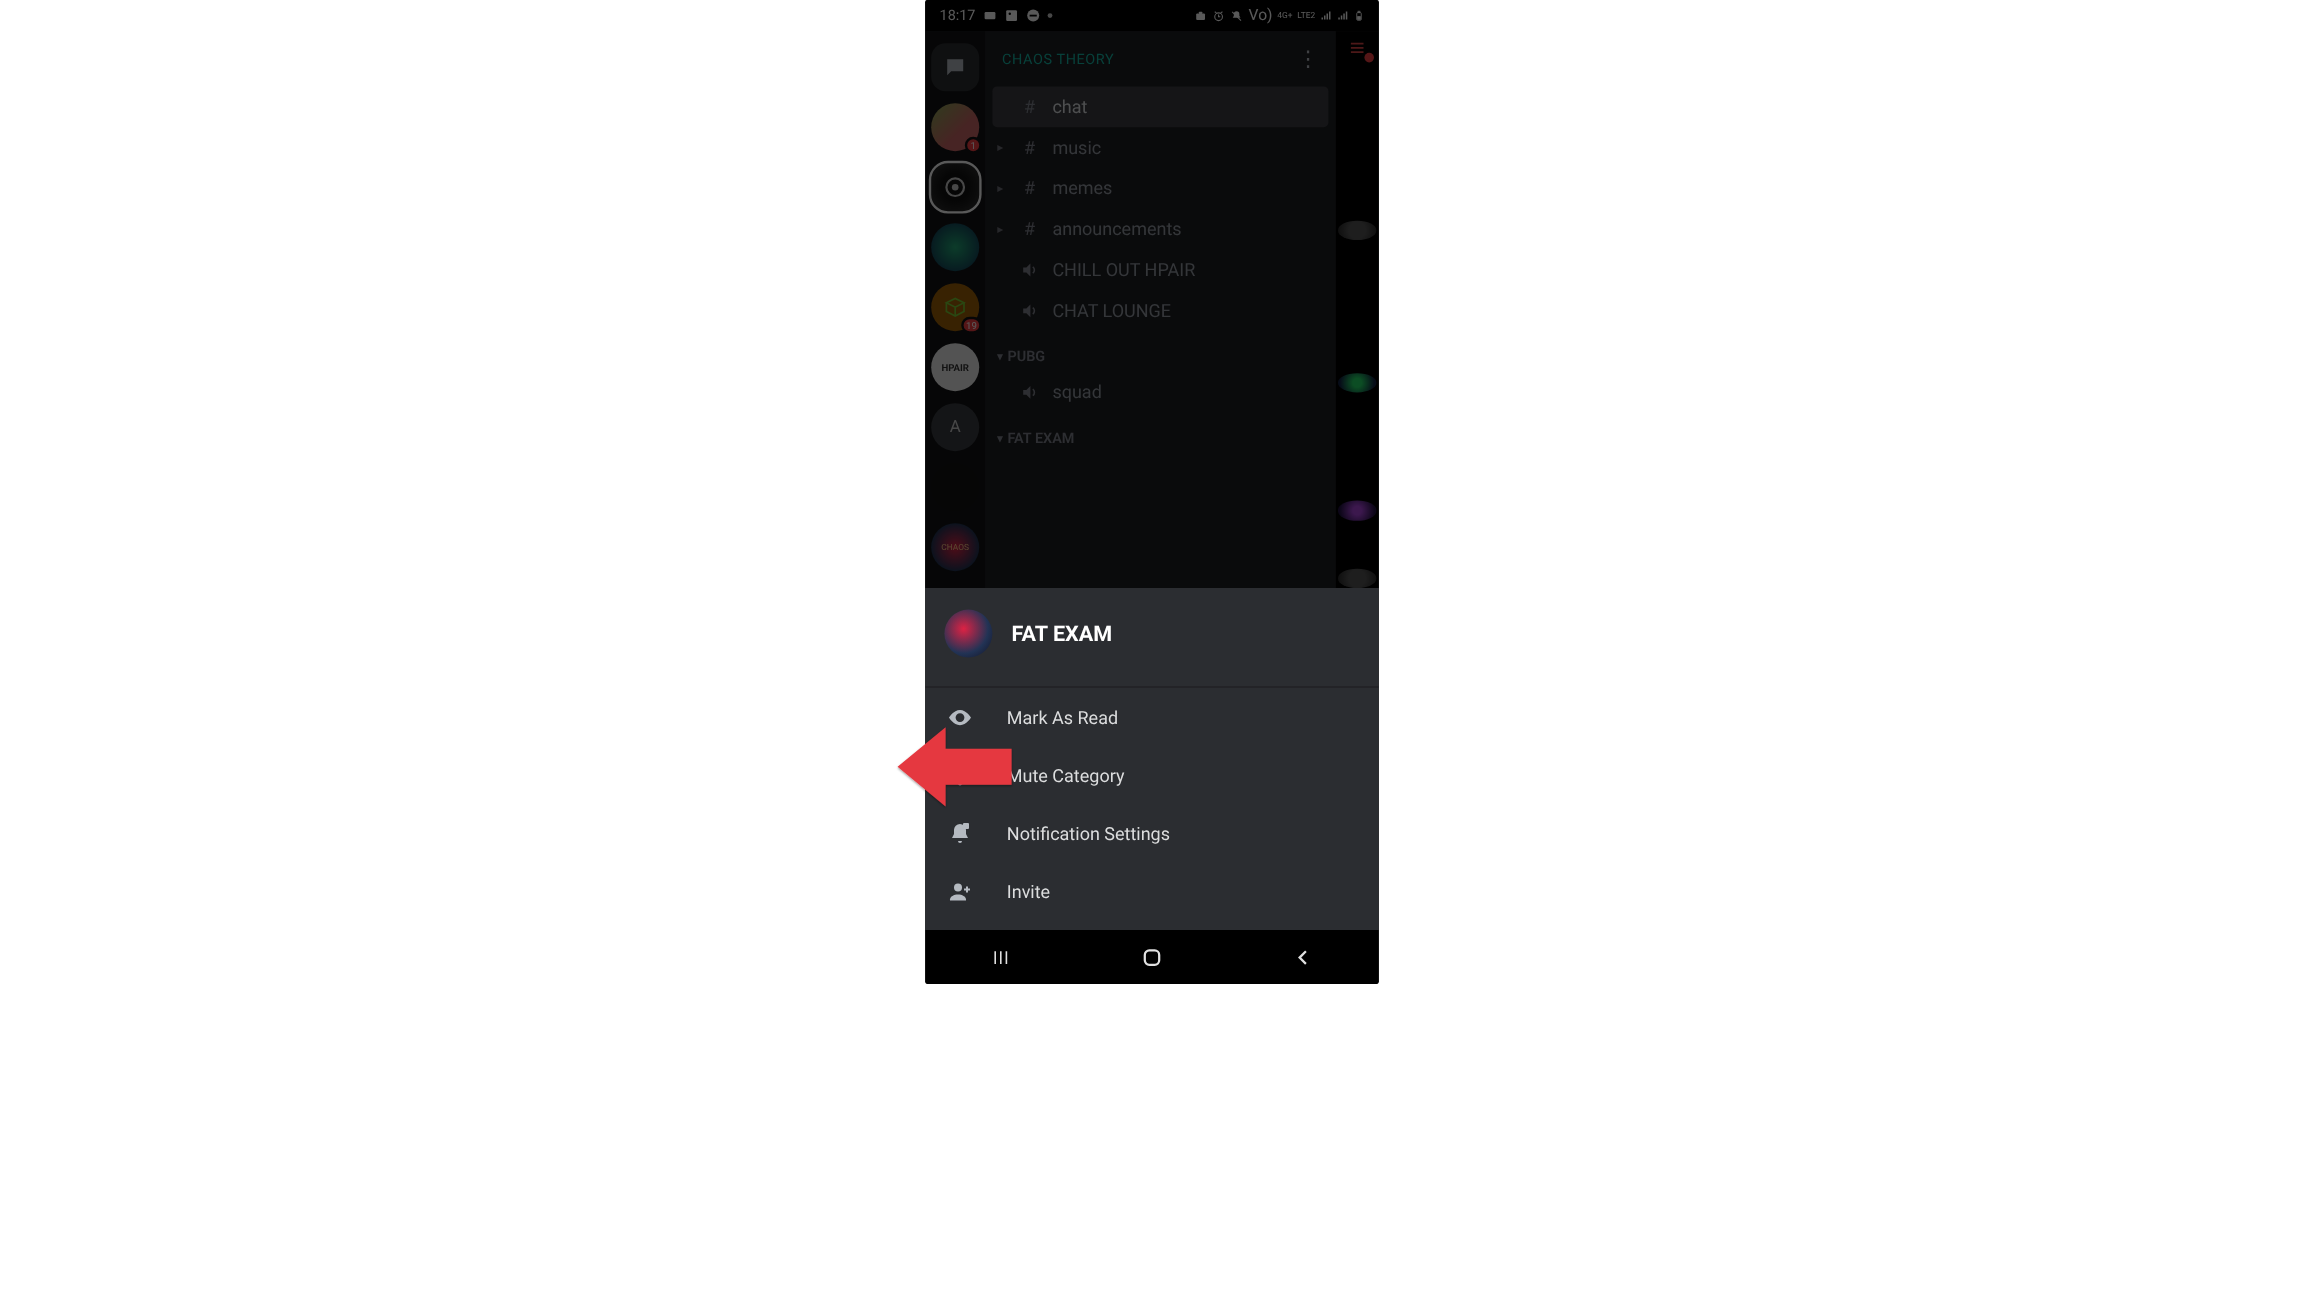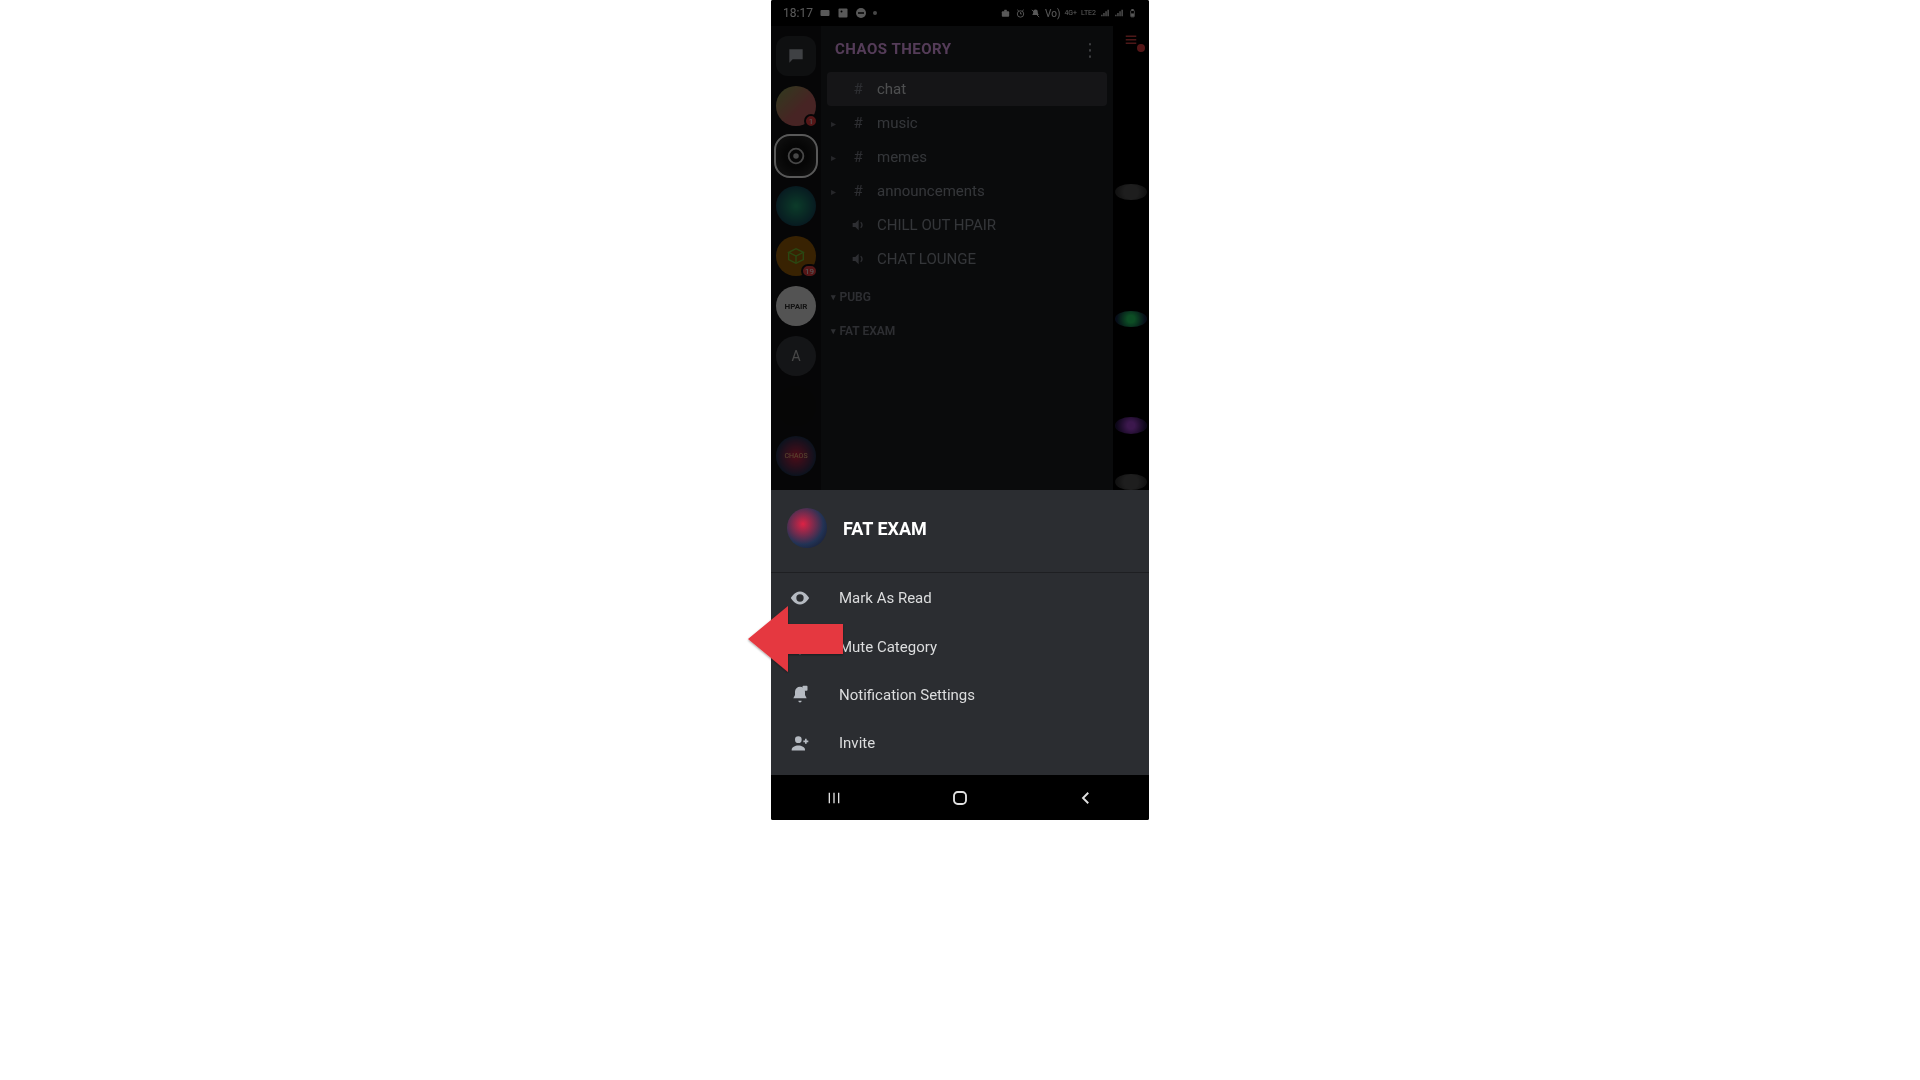--- a/index.html
+++ b/index.html
@@ -92,21 +92,21 @@
     position: relative;
   }
   .channels-hdr {
     height: 46px;
     display: flex;
     align-items: center;
     justify-content: space-between;
     padding: 0 14px;
     color: #dcddde;
   }
-  .channels-hdr .title { font-size: 15px; font-weight: 700; letter-spacing: 0.5px; color: #f0abfc; }
+  .channels-hdr .title { font-size: 12px; font-weight: 400; letter-spacing: 0.5px; color: #14b8a6; }
   .channels-hdr .more { color: #b5bac1; font-size: 18px; }
   .ch {
     display: flex;
     align-items: center;
     gap: 10px;
     padding: 8px 16px 8px 10px;
     color: #949ba4;
     font-size: 15px;
   }
   .ch .arrow { width: 8px; color: #6d6f78; font-size: 10px; }
@@ -232,21 +232,21 @@
               <path d="M12 9v4h3" stroke="#fff" stroke-width="2" fill="none"></path>
               <path d="M5 4l3 2M19 4l-3 2" stroke="#fff" stroke-width="2"></path>
             </svg>
         </span>
         <span>
           <svg viewBox="0 0 24 24" width="11" height="11" fill="#fff">
               <path d="M12 3a5 5 0 00-5 5v3l-2 4h14l-2-4V8a5 5 0 00-5-5z"></path>
               <path d="M4 4l16 16" stroke="#fff" stroke-width="2"></path>
             </svg>
         </span>
-        <span style="font-size:10px;line-height:7px">Vo)</span>
+        <span style="font-size:13px;line-height:7px">Vo)</span>
         <span style="font-size:7px;line-height:7px">4G+</span>
         <span style="font-size:7px;line-height:7px">LTE2</span>
         <span>
           <svg viewBox="0 0 24 24" width="10" height="10" fill="#fff">
               <path d="M3 20h3v-4H3zM8 20h3v-8H8zM13 20h3V8h-3zM18 20h3V4h-3z"></path>
             </svg>
         </span>
         <span>
           <svg viewBox="0 0 24 24" width="10" height="10" fill="#fff">
               <path d="M3 20h3v-4H3zM8 20h3v-8H8zM13 20h3V8h-3zM18 20h3V4h-3z"></path>
@@ -343,20 +343,30 @@
                 <path d="M4 9v6h4l5 5V4L8 9H4z"></path>
                 <path d="M16 8a5 5 0 010 8" stroke="#80848e" fill="none" stroke-width="2"></path>
               </svg>
           </span>
           <span>CHAT LOUNGE</span>
         </div>
 
         <div class="cat">
           <span class="caret">▾</span>
           <span>PUBG</span>
+        </div>
+        <div class="ch">
+          <span class="arrow"></span>
+          <span class="chicon">
+            <svg viewBox="0 0 24 24" width="16" height="16" fill="#80848e">
+                <path d="M4 9v6h4l5 5V4L8 9H4z"></path>
+                <path d="M16 8a5 5 0 010 8" stroke="#80848e" fill="none" stroke-width="2"></path>
+              </svg>
+          </span>
+          <span>squad</span>
         </div>
 
         <div class="cat">
           <span class="caret">▾</span>
           <span>FAT EXAM</span>
         </div>
       </div>
 
       <div class="right-rail">
         <div class="burger">

